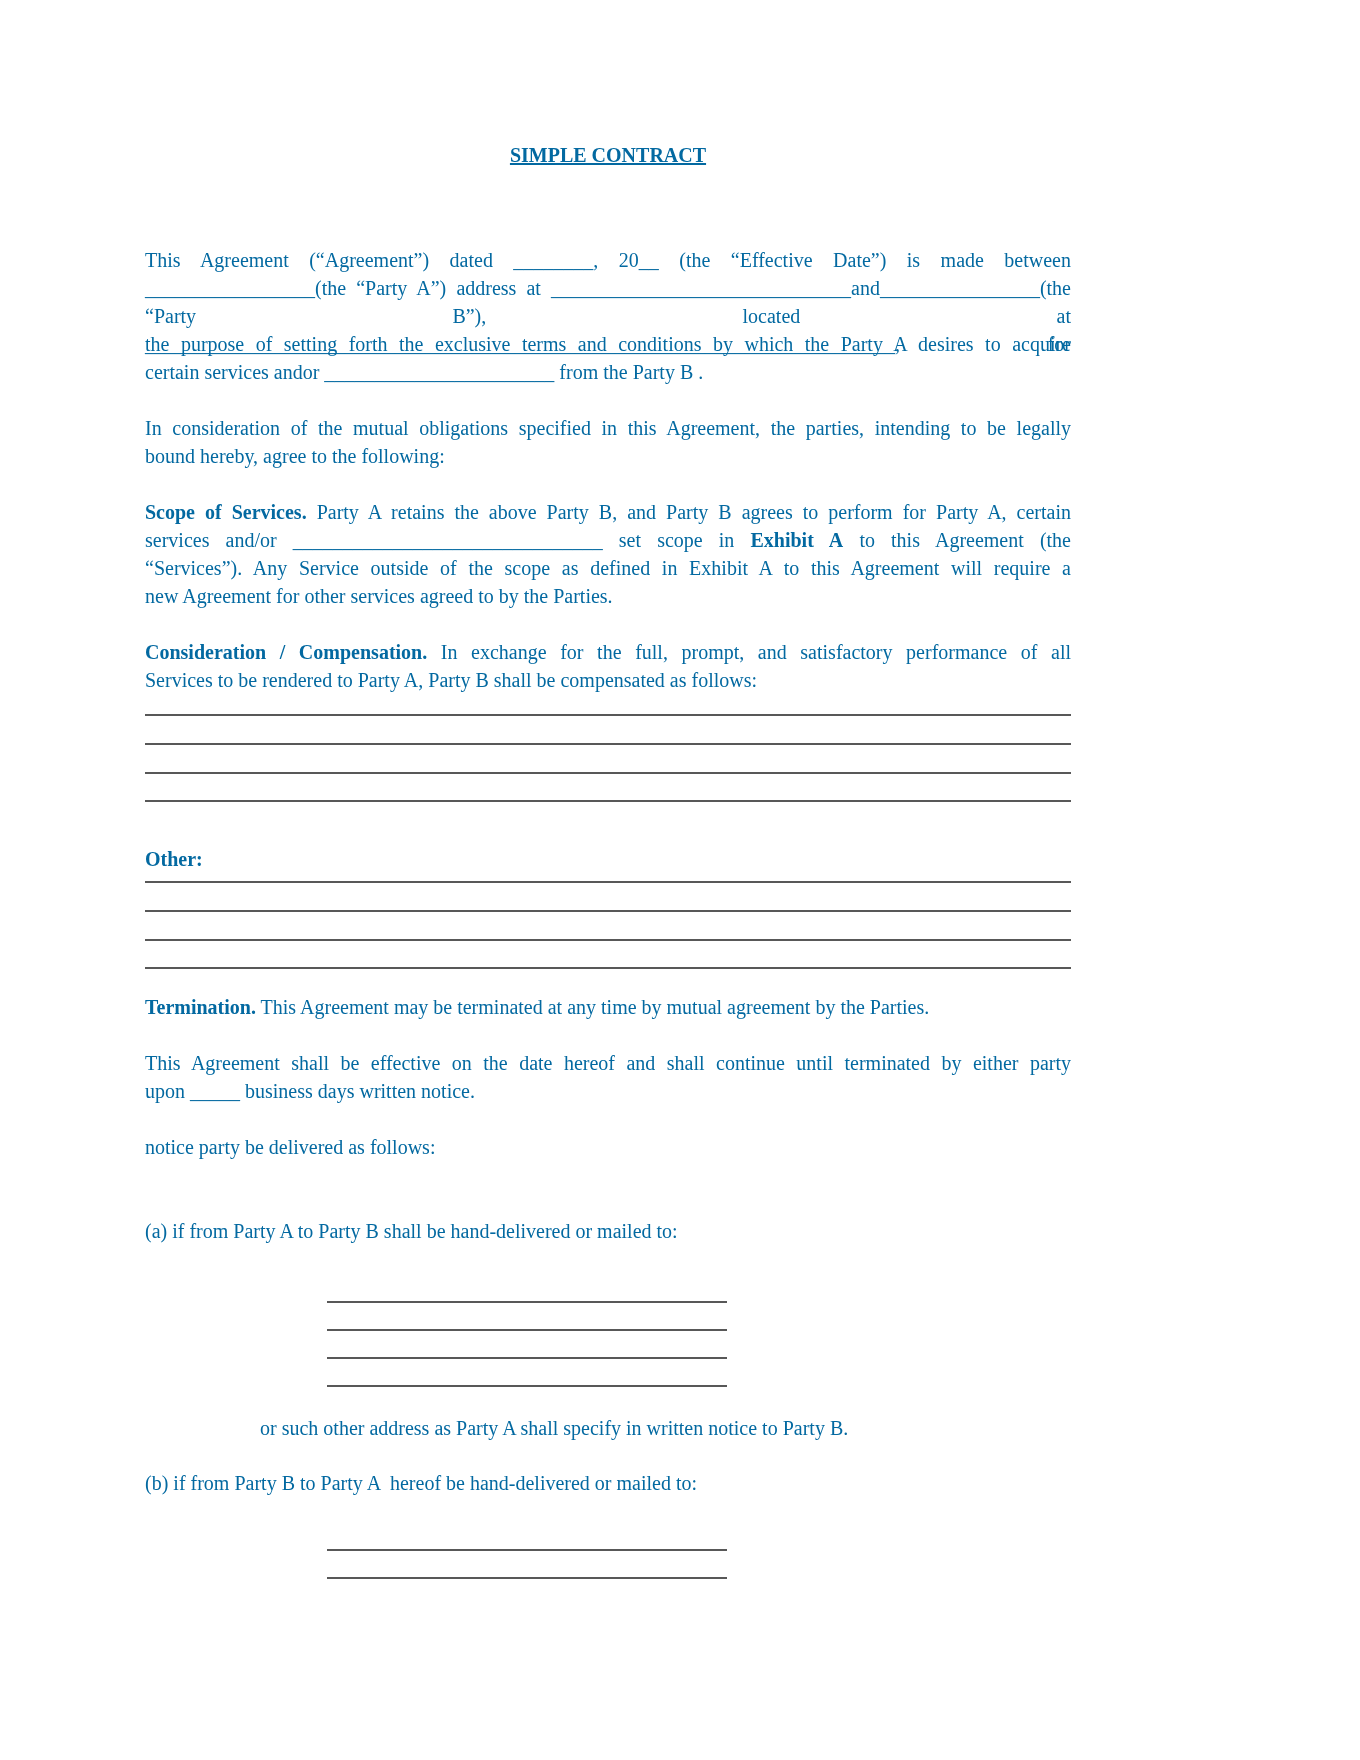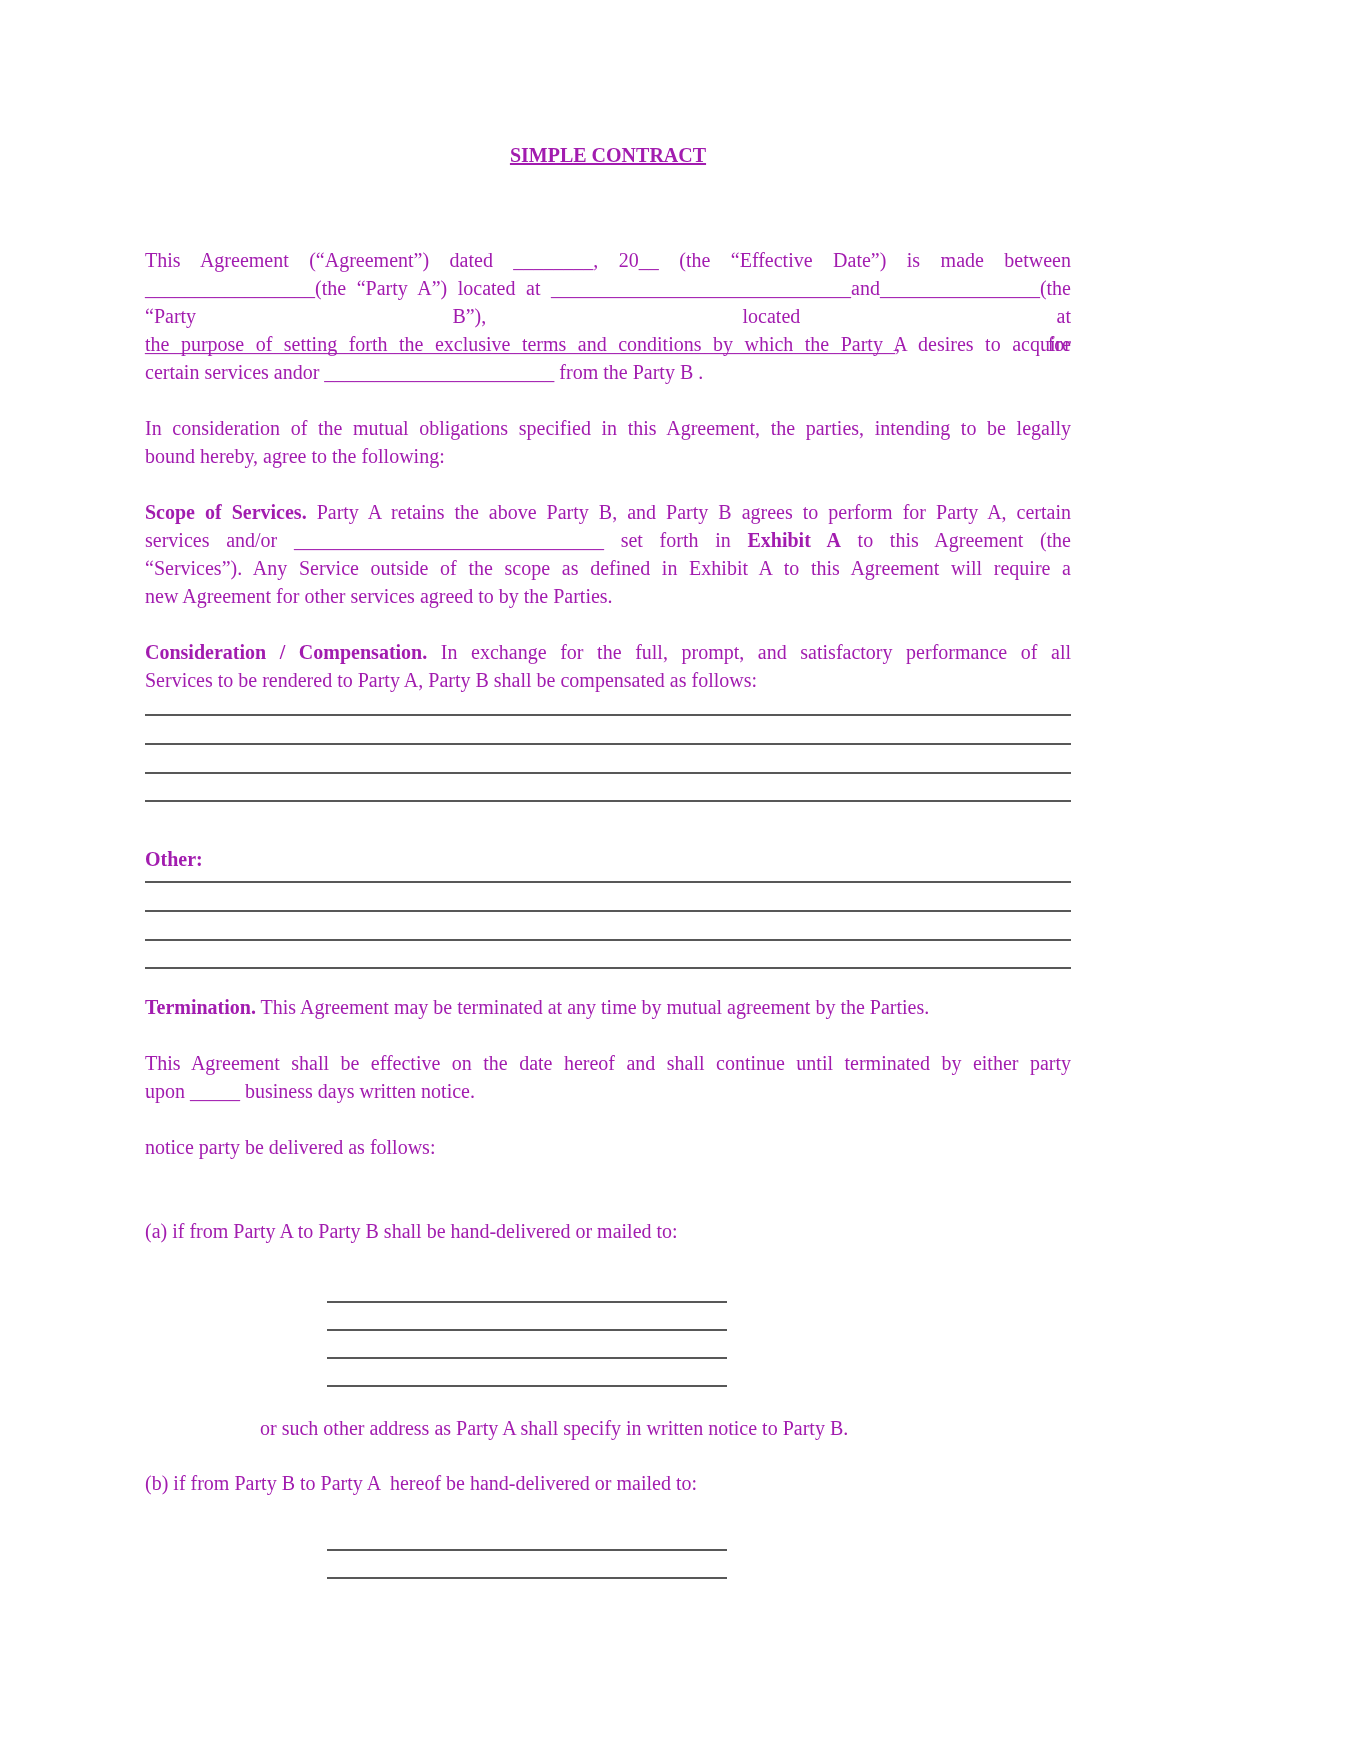--- a/index.html
+++ b/index.html
@@ -6,21 +6,21 @@
     margin: 0;
     padding: 0;
     background: #ffffff;
   }
   .page {
     position: relative;
     width: 1360px;
     height: 1760px;
     background: #ffffff;
     font-family: "Liberation Serif", "DejaVu Serif", serif;
-    color: #a21caf;
+    color: #0369a1;
     overflow: hidden;
   }
   .content {
     position: absolute;
     left: 145px;
     top: 0;
     width: 926px;
     height: 1760px;
   }
   .para {
@@ -72,34 +72,34 @@
 
 <div class="page">
   <div class="content">
 
     <div class="title-block">
       <span class="u">SIMPLE CONTRACT</span>
     </div>
 
     <div class="para" style="top:246px">
       <div class="line jl">This Agreement (“Agreement”) dated ________, 20__ (the “Effective Date”) is made between</div>
-      <div class="line jl">_________________(the “Party A”) located at ______________________________and________________(the</div>
+      <div class="line jl">_________________(the “Party A”) address at ______________________________and________________(the</div>
       <div class="line jl">“Party B”), located at ___________________________________________________________________________, for</div>
       <div class="line jl">the purpose of setting forth the exclusive terms and conditions by which the Party A desires to acquire</div>
       <div class="line last">certain services andor _______________________ from the Party B .</div>
     </div>
 
     <div class="para" style="top:414px">
       <div class="line jl">In consideration of the mutual obligations specified in this Agreement, the parties, intending to be legally</div>
       <div class="line last">bound hereby, agree to the following:</div>
     </div>
 
     <div class="para" style="top:498px">
       <div class="line jl"><b>Scope of Services.</b><span> Party A retains the above Party B, and Party B agrees to perform for Party A, certain</span></div>
-      <div class="line jl"><span>services and/or _______________________________ set forth in </span><b>Exhibit A</b><span> to this Agreement (the</span></div>
+      <div class="line jl"><span>services and/or _______________________________ set scope in </span><b>Exhibit A</b><span> to this Agreement (the</span></div>
       <div class="line jl">“Services”). Any Service outside of the scope as defined in Exhibit A to this Agreement will require a</div>
       <div class="line last">new Agreement for other services agreed to by the Parties.</div>
     </div>
 
     <div class="para" style="top:638px">
       <div class="line jl"><b>Consideration / Compensation.</b><span> In exchange for the full, prompt, and satisfactory performance of all</span></div>
       <div class="line last">Services to be rendered to Party A, Party B shall be compensated as follows:</div>
     </div>
 
     <div></div>

